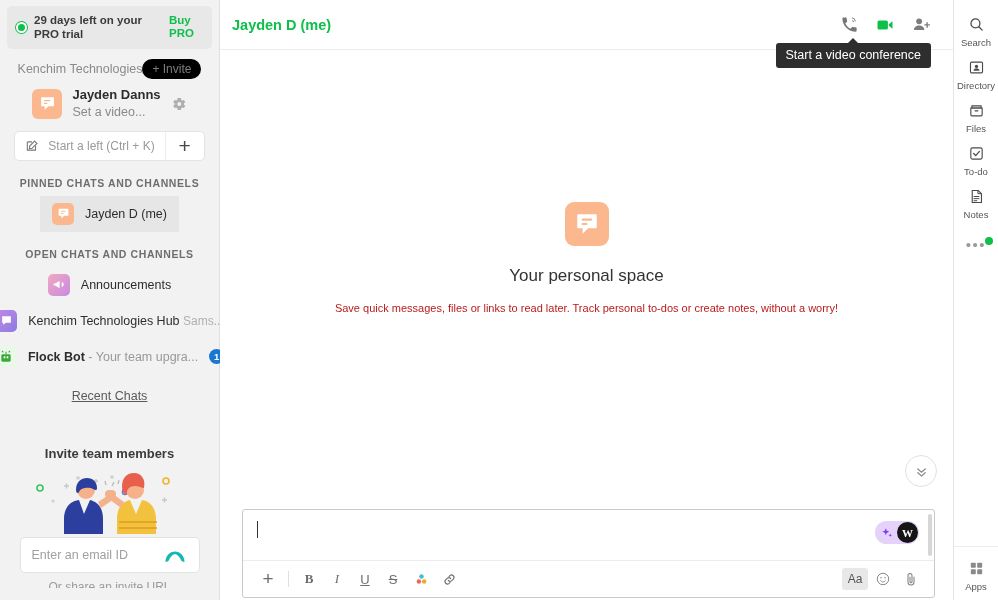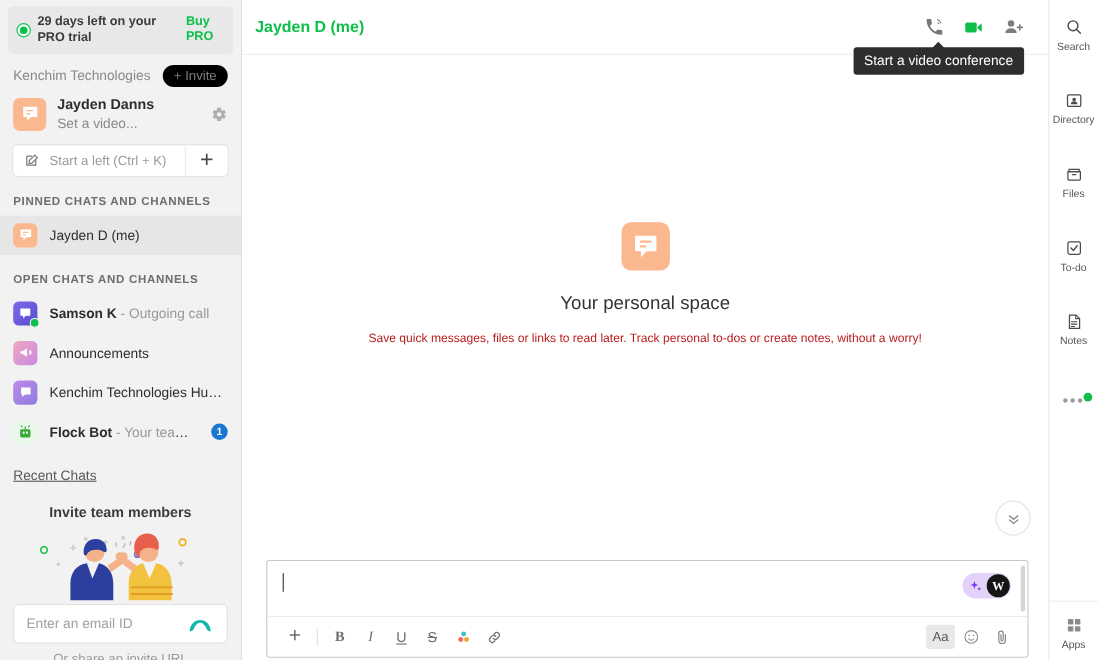--- a/index.html
+++ b/index.html
@@ -12,20 +12,21 @@
   .app { display: flex; width: 998px; height: 600px; }
 
   
   .sidebar {
     width: 220px; height: 600px;
     background: #f2f2f2;
     border-right: 1px solid #e0e0e0;
     display: flex; flex-direction: column;
     position: relative;
     flex: none;
+    align-items: center;
   }
   .pro-banner {
     margin: 6px 7px 0 7px;
     background: #e8e8e8;
     border-radius: 5px;
     padding: 7px 9px;
     display: flex; align-items: center; gap: 7px;
   }
   .pro-dot {
     width: 11px; height: 11px; border-radius: 50%;
@@ -111,21 +112,21 @@
     background: #0ec04a; border: 1.5px solid #f2f2f2;
   }
 
   .recent-link {
     font-size: 12.5px; color: #5a5a5a; text-decoration: underline;
     padding: 14px 12px 0 12px;
   }
 
   
   .invite-card {
-    margin-top: auto; padding: 6px 12px 0 12px; text-align: center;
+    margin-top: auto; padding: 6px 12px 12px 12px; text-align: center;
   }
   .invite-title { font-size: 13px; color: #3b3b3b; font-weight: 700; margin-bottom: 2px; }
   .invite-art { height: 72px; display: flex; align-items: center; justify-content: center; }
   .email-row {
     background: #fff; border: 1px solid #e2e2e2; border-radius: 5px;
     display: flex; align-items: center; padding: 8px 11px; gap: 2px;
     margin-top: 2px;
   }
   .email-ph { font-size: 12.5px; color: #a0a0a0; flex: 1; text-align: left; }
   .cut-line {
@@ -230,21 +231,21 @@
     background: #e8e8e8; border-radius: 3px; color: #555;
     font-size: 12px; width: 26px; height: 22px;
     display: flex; align-items: center; justify-content: center;
   }
 
   
   .rail {
     width: 45px; height: 600px; flex: none;
     background: #fff; border-left: 1px solid #e6e6e6;
     display: flex; flex-direction: column; align-items: center;
-    padding-top: 8px; position: relative; gap: 24px;
+    padding-top: 8px; position: relative;
   }
   .rail-item {
     width: 45px; display: flex; flex-direction: column;
     align-items: center; gap: 3px; padding: 7px 0 3px 0;
   }
   .rail-ico { height: 19px; display: flex; align-items: center; justify-content: center; }
   .rail-label { font-size: 9.5px; color: #555; }
   .rail-more {
     width: 45px; display: flex; align-items: center; justify-content: center;
     padding: 14px 0; position: relative;
@@ -314,32 +315,20 @@
           <path fill="#fff" d="M4 3h16a1 1 0 011 1v11a1 1 0 01-1 1h-7l-5 5v-5H4a1 1 0 01-1-1V4a1 1 0 011-1z"></path>
           <rect x="7" y="7" width="9" height="1.8" rx=".9" fill="#fbb78e"></rect>
           <rect x="7" y="11" width="5" height="1.8" rx=".9" fill="#fbb78e"></rect>
         </svg>
       </div>
       <div class="chat-text">Jayden D (me)</div>
     </div>
 
     <div class="section-label">OPEN CHATS AND CHANNELS</div>
 
-    <div class="chat-item">
-      <div class="chat-av" style="background:linear-gradient(135deg,#7a6ce8,#5b4bd0)">
-        <svg width="12" height="12" viewBox="0 0 24 24">
-          <path fill="#fff" d="M4 3h16a1 1 0 011 1v11a1 1 0 01-1 1h-7l-5 5v-5H4a1 1 0 01-1-1V4a1 1 0 011-1z"></path>
-        </svg>
-        <div class="pres-dot"></div>
-      </div>
-      <div class="chat-text">
-        <b>Samson K</b>
-        <span class="chat-sub">- Outgoing call</span>
-      </div>
-    </div>
 
     <div class="chat-item">
       <div class="chat-av" style="background:linear-gradient(135deg,#f0a8c0,#c98ae0)">
         <svg width="13" height="13" viewBox="0 0 24 24">
           <path fill="#fff" d="M3 10v4h3l8 5V5l-8 5H3zm15-2.5v9a4.6 4.6 0 000-9z"></path>
         </svg>
       </div>
       <div class="chat-text">Announcements</div>
     </div>
 

